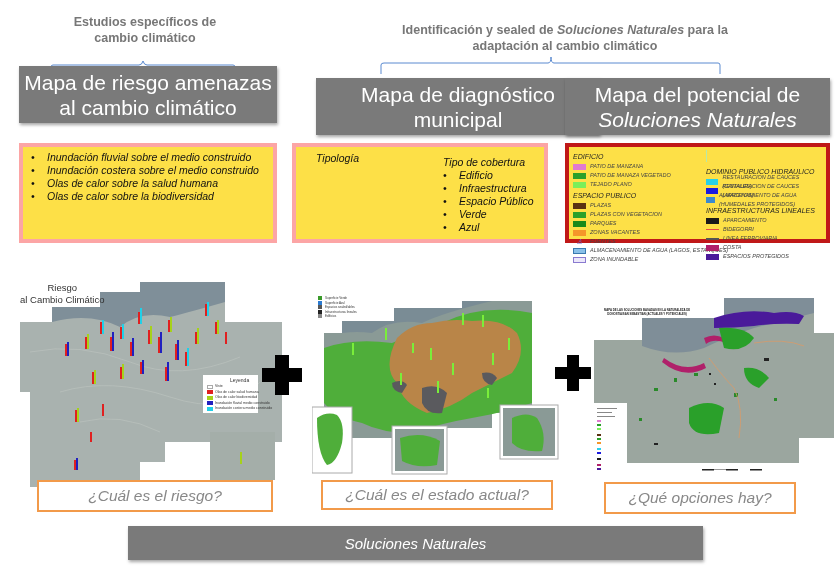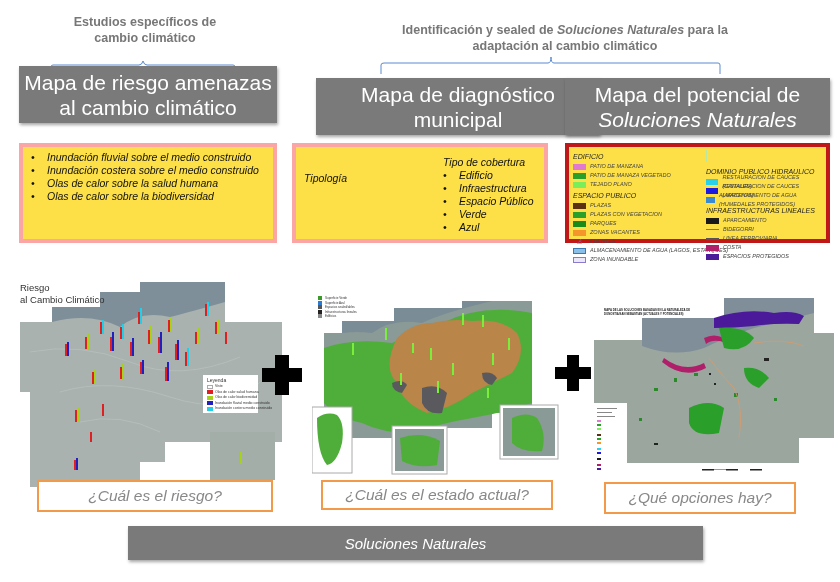--- a/index.html
+++ b/index.html
@@ -20,21 +20,21 @@
   .panel ul { list-style: none; }
   .panel li { position: relative; padding-left: 22px; }
   .panel li::before { content: "•"; position: absolute; left: 6px; }
 
   .legend-col { position: absolute; font-size: 5.5px; line-height: 8.5px; color: #444; }
   .legend-head { font-size: 7px; line-height: 10px; color: #222; margin-top: 2px; }
   .legend-row { display: flex; align-items: center; gap: 4px; height: 9px; }
   .sw { display: inline-block; width: 13px; height: 6px; }
   .sw.line { height: 1px; }
 
-  .map { position: absolute; overflow: hidden; }
+  .map { position: absolute; overflow: hidden; text-align: center; }
   .plus { position: absolute; }
 
   .question { position: absolute; border: 2px solid #f29a4a; background: #fff; color: #888; font-style: italic;
               font-size: 15.5px; text-align: center; display: flex; align-items: center; justify-content: center; }
 
   .footer { position: absolute; left: 128px; top: 526px; width: 575px; height: 34px; background: #7a7a7a; color: #fff;
             font-size: 15px; display: flex; align-items: center; justify-content: center; gap: 4px;
             box-shadow: 1px 2px 3px rgba(0,0,0,0.35); }
   .footer .it { font-style: italic; }
 </style>
@@ -75,21 +75,21 @@
 <div class="panel" style="left:19px; top:143px; width:258px; height:100px; padding:4px 2px;">
   <ul>
     <li>Inundación fluvial sobre el medio construido</li>
     <li>Inundación costera sobre el medio construido</li>
     <li>Olas de calor sobre la salud humana</li>
     <li>Olas de calor sobre la biodiversidad</li>
   </ul>
 </div>
 
 <div class="panel" style="left:292px; top:143px; width:256px; height:100px; font-size:10.5px;">
-  <div style="position:absolute; left:8px; top:5px;margin-top:20px;">
+  <div style="position:absolute; left:20px; top:5px;">
     <div>Tipología</div>
   </div>
   <div style="position:absolute; left:147px; top:9px;">
     <div>Tipo de cobertura</div>
     <ul style="margin-left:-6px;">
       <li>Edificio</li>
       <li>Infraestructura</li>
       <li>Espacio Público</li>
       <li>Verde</li>
       <li>Azul</li>

